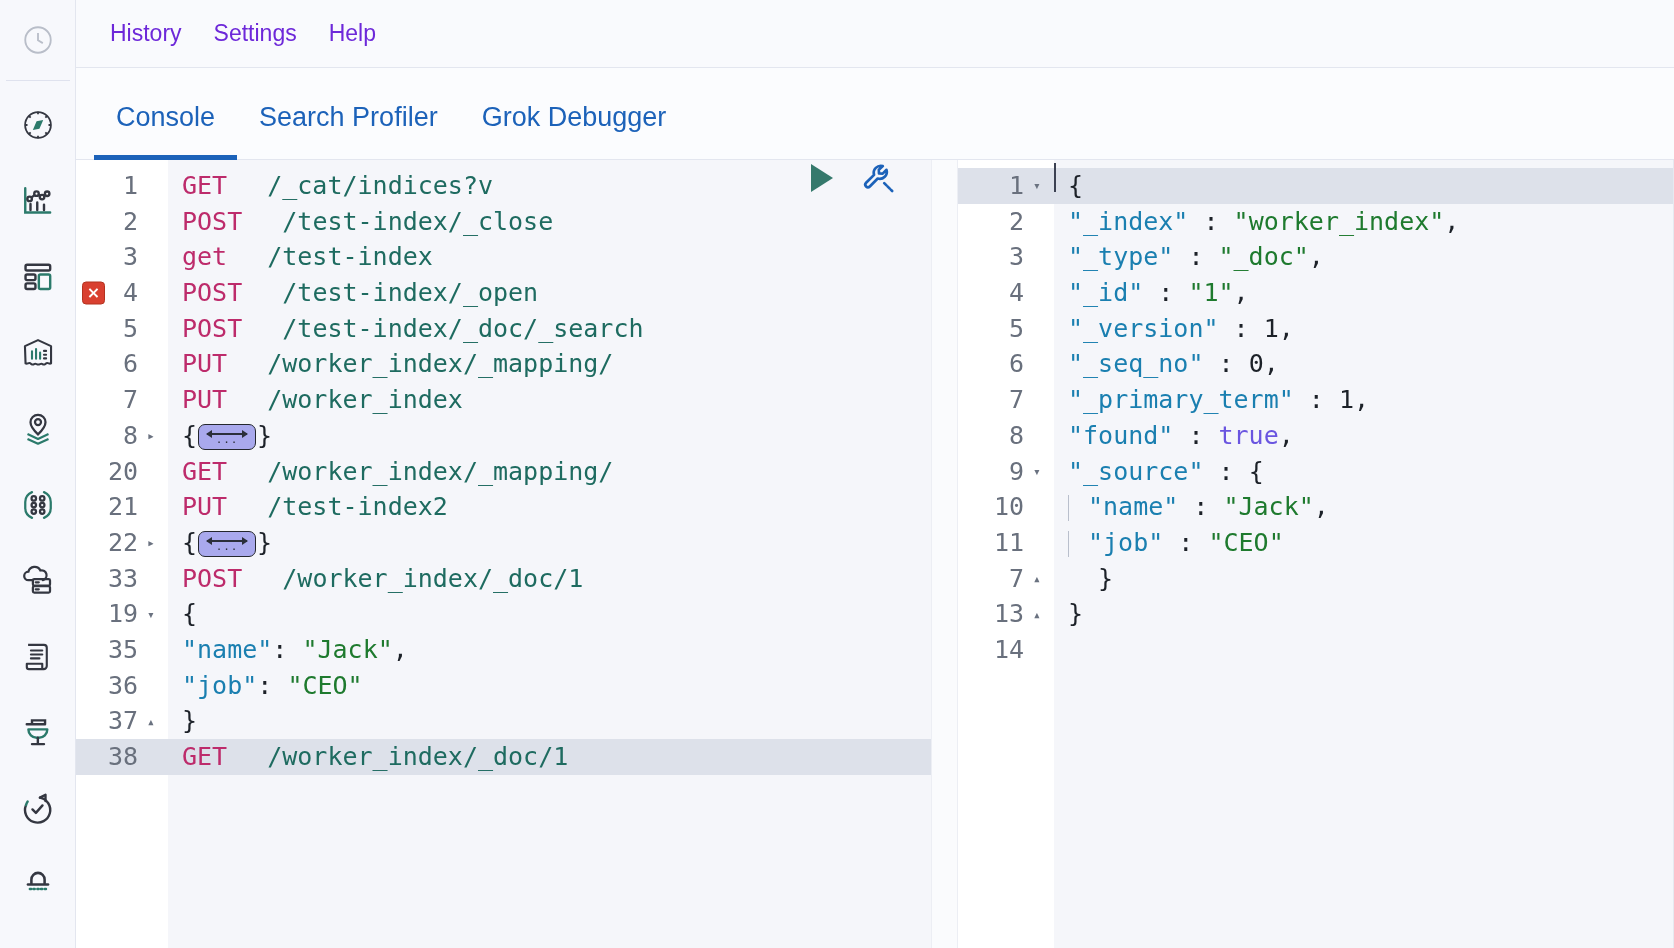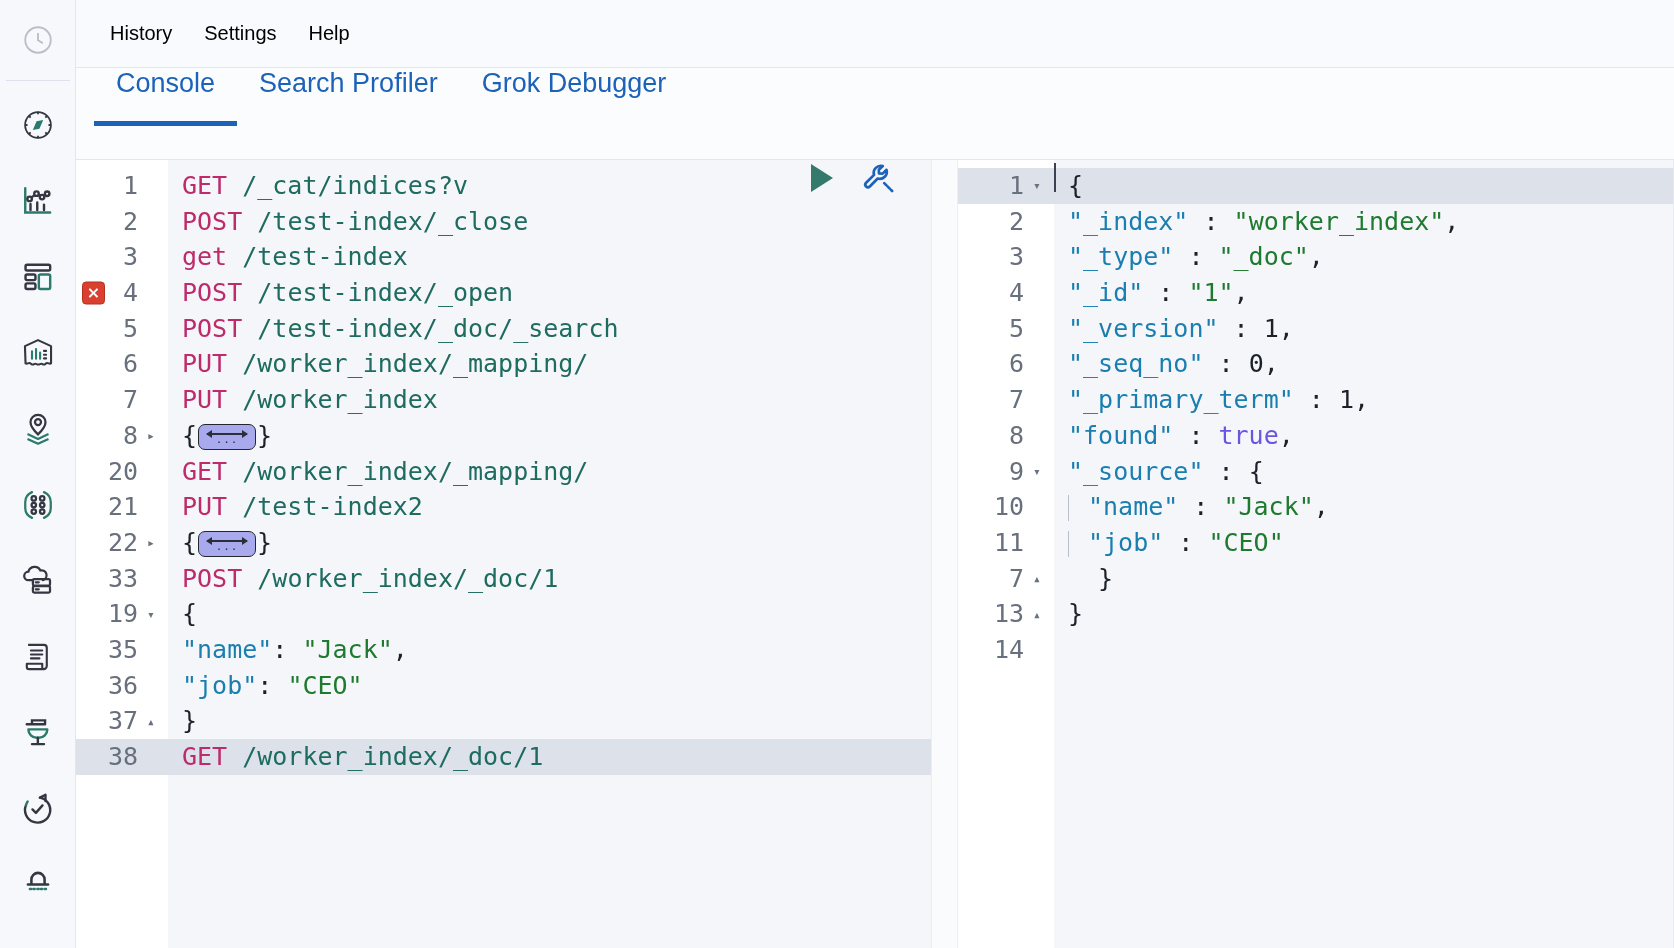--- a/index.html
+++ b/index.html
@@ -34,33 +34,33 @@
 
   
   #topmenu {
     height: 68px; flex: 0 0 68px;
     background: #f9fafd;
     border-bottom: 1px solid #e3e6ef;
     display: flex; align-items: center;
     padding-left: 18px;
   }
   .topmenu-item {
-    color: #000000;
-    font-size: 20px;
+    color: #6d28d9;
+    font-size: 23px;
     padding: 4px 16px;
     cursor: pointer;
     white-space: nowrap;
   }
 
   
   #tabs {
     height: 92px; flex: 0 0 92px;
     background: #fbfcfe;
     border-bottom: 1px solid #e3e6ef;
-    display: flex; align-items: flex-start;
+    display: flex; align-items: flex-end;
     padding-left: 18px;
   }
   .tab {
     color: #1c62b9;
     font-size: 27px;
     padding: 0 22px 22px 22px;
     cursor: pointer;
     border-bottom: 5px solid transparent;
     white-space: nowrap;
     margin-bottom: -1px;
@@ -125,21 +125,21 @@
     font-family: "DejaVu Sans", sans-serif;
     line-height: 1;
   }
 
   
   .fold { width: 14px; display:inline-block; text-align:center; color:#6a7280; font-size: 13px; line-height: 1; }
   .fold.none { color: transparent; }
 
   
   .k-method { color: #bd2b6b; }
-  .k-url    { color: #1e6b60; }
+  .k-url    { color: #1e6b60; margin-left: 25px; }
   .k-key    { color: #1a7fb0; }
   .k-str    { color: #1e7a2e; }
   .k-num    { color: #1c2128; }
   .k-bool   { color: #6a55e0; text-align: center; }
   .k-punct  { color: #1c2128; }
 
   
   .foldwidget {
     display: inline-block;
     vertical-align: middle;

